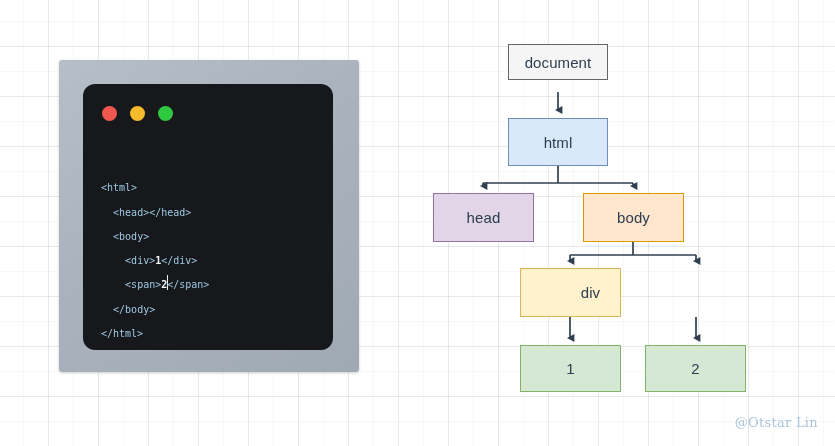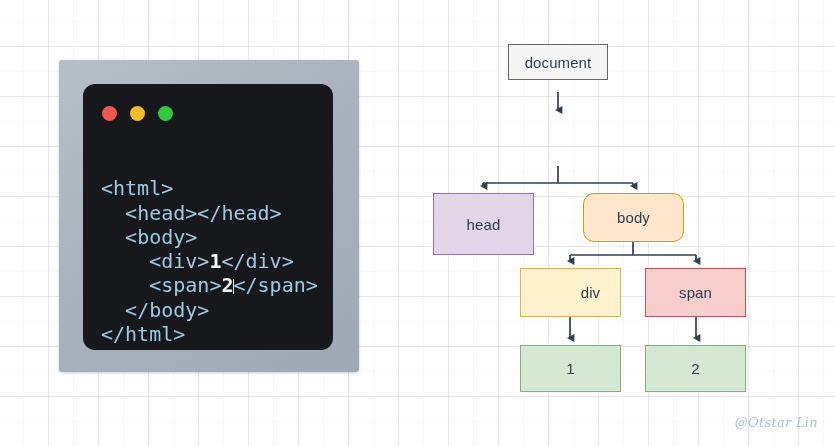--- a/index.html
+++ b/index.html
@@ -62,21 +62,21 @@
   }
   .dot.red    { background: #f0584f; }
   .dot.yellow { background: #f5bb2b; }
   .dot.green  { background: #2ec93f; }
 
   .code {
     position: absolute;
     left: 18px;
     top: 68px;
     font-family: "DejaVu Sans Mono", "Liberation Mono", monospace;
-    font-size: 20px;
+    font-size: 10px;
     line-height: 24.3px;
     color: #9ec9e0;
     white-space: pre;
     letter-spacing: 0px;
   }
   .code .val {
     color: #f2f6f8;
     font-weight: bold;
   }
   .caret {
@@ -108,21 +108,20 @@
     font-size: 15px;
     color: #2c3e50;
     letter-spacing: 0.1px;
   }
 
   .watermark {
     position: absolute;
     right: 17px;
     bottom: 16px;
     font-family: "DejaVu Serif", serif;
-    font-style: italic;
     font-size: 13px;
     color: #a9c4da;
     letter-spacing: 0.3px;
   }
 </style>
 </head>
 <body>
 
 <div id="canvas">
 
@@ -166,31 +165,31 @@
       <path d="M696,255 L696,261" marker-end="url(#arrow)"></path>
 
       <path d="M570,317 L570,338" marker-end="url(#arrow)"></path>
       <path d="M696,317 L696,338" marker-end="url(#arrow)"></path>
     </g>
   </svg>
 
   <div class="node" style="left: 508px; top: 44px; width: 100px; height: 36px; background: rgb(245, 245, 245); border-color: rgb(102, 102, 102); color: rgb(44, 62, 80);">
       <span>document</span>
     </div>
-  <div class="node" style="left: 433px; top: 193px; width: 101px; height: 62px; background: rgb(225, 213, 231); border-color: rgb(150, 115, 166); color: rgb(44, 62, 80);">
+  <div class="node" style="left: 508px; top: 118px; width: 100px; height: 48px; background: rgb(218, 232, 252); border-color: rgb(108, 142, 191); color: rgb(44, 62, 80);">
+      <span>html</span>
+    </div>
+  <div class="node" style="left: 433px; top: 193px; width: 101px; height: 49px; background: rgb(225, 213, 231); border-color: rgb(150, 115, 166); color: rgb(44, 62, 80);">
       <span>head</span>
     </div>
-  <div class="node" style="left: 583px; top: 193px; width: 101px; height: 49px; background: rgb(255, 230, 204); border-color: rgb(215, 155, 0); color: rgb(44, 62, 80); border-radius: 11px;">
+  <div class="node" style="left: 583px; top: 193px; width: 101px; height: 49px; background: rgb(255, 230, 204); border-color: rgb(215, 155, 0); color: rgb(44, 62, 80);">
       <span>body</span>
     </div>
   <div class="node" style="left: 520px; top: 268px; width: 101px; height: 49px; background: rgb(255, 242, 204); border-color: rgb(214, 182, 86); color: rgb(44, 62, 80); padding-left: 40px;">
       <span>div</span>
-    </div>
-  <div class="node" style="left: 645px; top: 268px; width: 101px; height: 49px; background: rgb(248, 206, 204); border-color: rgb(184, 84, 80); color: rgb(44, 62, 80);">
-      <span>span</span>
     </div>
   <div class="node" style="left: 520px; top: 345px; width: 101px; height: 47px; background: rgb(213, 232, 212); border-color: rgb(130, 179, 102); color: rgb(44, 62, 80);">
       <span>1</span>
     </div>
   <div class="node" style="left: 645px; top: 345px; width: 101px; height: 47px; background: rgb(213, 232, 212); border-color: rgb(130, 179, 102); color: rgb(44, 62, 80);">
       <span>2</span>
     </div>
 
   <div class="watermark" style="color: rgb(169, 196, 218);">@Otstar Lin</div>
 </div>

